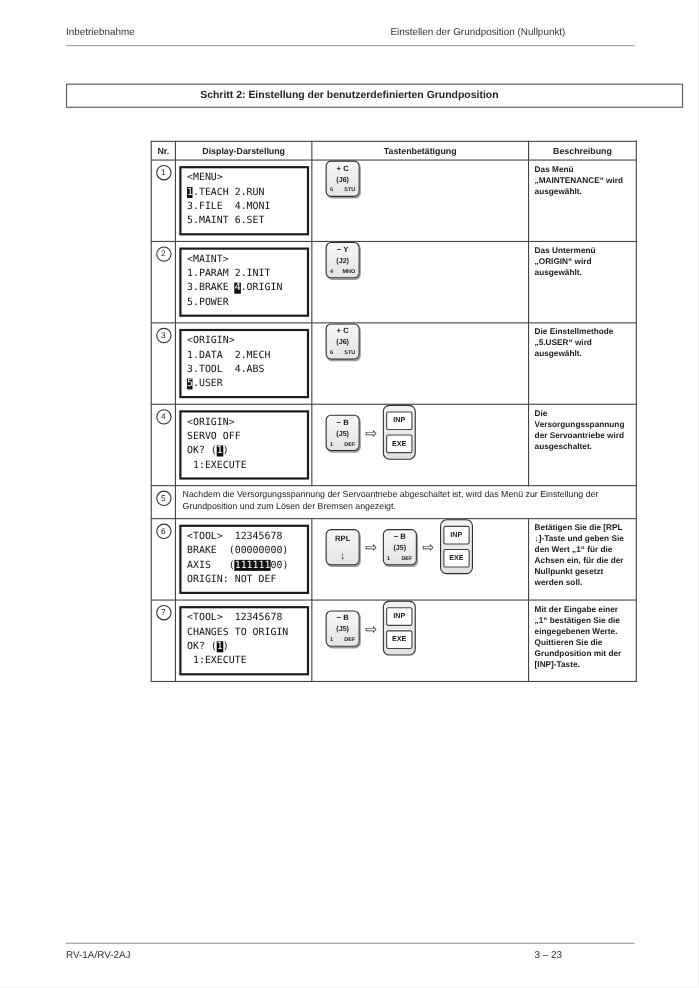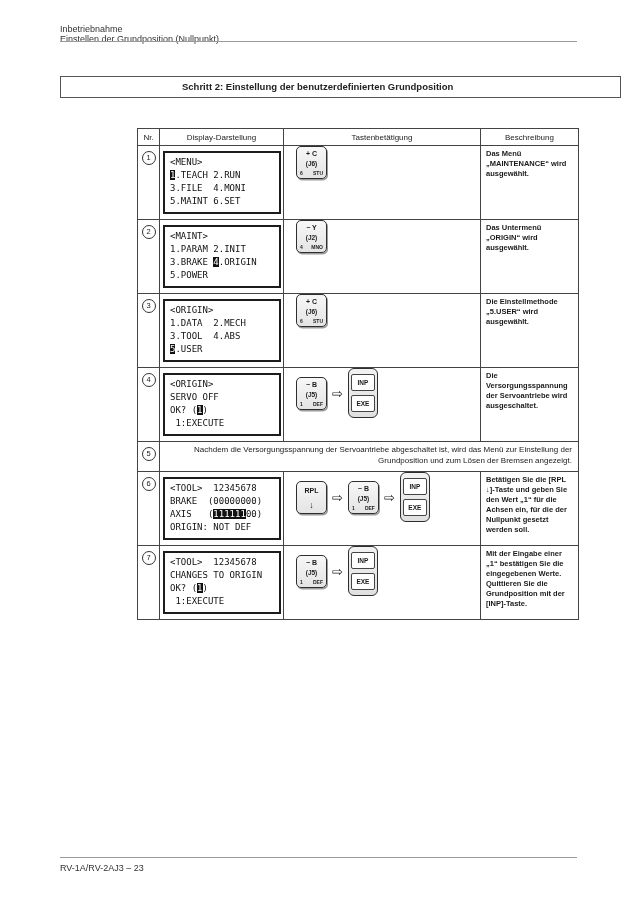--- a/index.html
+++ b/index.html
@@ -6,42 +6,42 @@
   .page {
     position:relative; width:635px; height:898px; margin:0 auto;
     background:#ffffff; color:#1a1a1a;
     font-family:"Liberation Sans", sans-serif;
     overflow:hidden;
   }
   
   .running-head {
     position:absolute; top:24px; left:60px; width:454px;
     display:flex; justify-content:space-between;
-    font-size:9px; color:#333;flex-direction:column;
+    font-size:9px; color:#333;
   }
   .head-rule { position:absolute; top:41px; left:60px; width:517px; border-top:1px solid #9a9a9a; }
 
   
   .step-box {
     position:absolute; top:76px; left:60px; width:515px; height:20px;
     border:1px solid #555; background:#fff;padding-left:44px;
   }
   .step-box .title {
     padding-left:77px; line-height:20px; font-size:9.5px; font-weight:bold; color:#222;
   }
   .intro { position:absolute; top:109px; left:137px; font-size:9px; color:#222; }
 
   
   table.steps {
     position:absolute; top:128px; left:137px; width:441px;
     border-collapse:collapse; table-layout:fixed;
   }
   table.steps td, table.steps th { border:1px solid #444; padding:0; vertical-align:top; }
   table.steps th {
-    height:16px; font-size:8px; font-weight:normal; text-align:center; vertical-align:middle;
+    height:16px; font-size:8px; font-weight:bold; text-align:center; vertical-align:middle;
     color:#222; background:#fff;
   }
   .col-nr  { width:22px; }
   .col-dsp { width:124px; }
   .col-key { width:197px; }
   .col-dsc { width:98px; }
 
   td.nr-cell { text-align:center; vertical-align:middle; }
   .circ {
     display:inline-flex; align-items:center; justify-content:center;
@@ -88,31 +88,31 @@
   .inpexe .ik {
     width:22px; height:15px; background:#fff; border:1px solid #444; border-radius:2px;
     font-size:6.5px; font-weight:bold; display:flex; align-items:center; justify-content:center;
   }
 
   
   td.desc-cell { font-size:7.5px; line-height:10px;font-weight:bold; }
   .desc-inner { padding:3px 4px 3px 5px; }
 
   td.note-cell { font-size:8px; line-height:10.5px; vertical-align:middle; }
-  .note-inner { padding:3px 6px;text-align:right; }
+  .note-inner { padding:3px 6px; }
 
   
   .caption { position:absolute; top:601px; left:137px; font-size:9px; font-style:italic; color:#222; }
   .caption .cap-label { font-weight:bold; margin-right:16px; }
 
   
   .foot-rule { position:absolute; top:857px; left:60px; width:517px; border-top:1px solid #9a9a9a; }
   .running-foot {
     position:absolute; top:863px; left:60px; width:451px;
-    display:flex; font-size:9px; color:#333;
+    display:flex; justify-content:space-between; font-size:9px; color:#333;
   }
 </style>
 </head>
 <body>
 
 <div class="page">
 
   <div class="running-head">
     <span>Inbetriebnahme</span>
     <span>Einstellen der Grundposition (Nullpunkt)</span>

